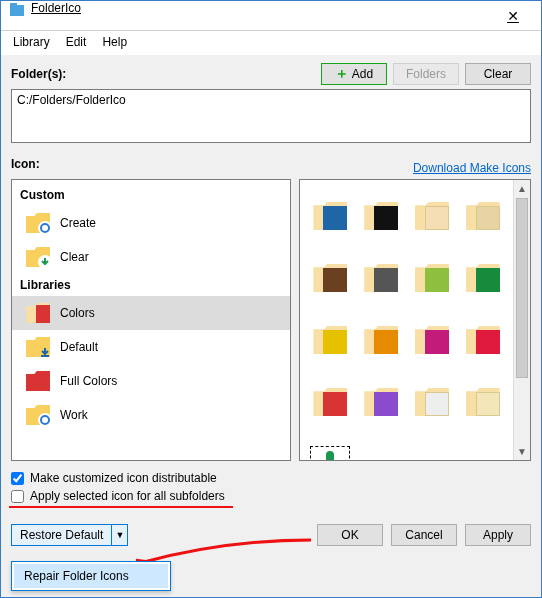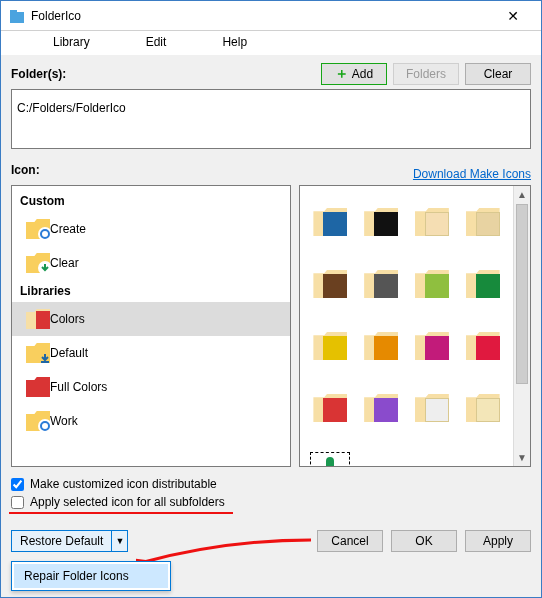--- a/index.html
+++ b/index.html
@@ -14,38 +14,39 @@
     width: 542px;
     height: 598px;
     background: #f0f0f0;
     border: 1px solid #3a7cc4;
     position: relative;
   }
   .titlebar {
     height: 30px;
     background: #fff;
     display: flex;
-    align-items: center;
+    align-items: flex-start;
     padding: 0 8px;
     border-bottom: 1px solid #d0d0d0;
+    text-decoration: underline;
   }
   .titlebar .app-icon { width: 16px; height: 16px; margin-right: 6px; }
   .titlebar-title { flex: 1; font-size: 12px; }
   .close-btn {
     width: 40px; height: 100%;
     display: flex; align-items: center; justify-content: center;
     font-size: 14px;
     cursor: pointer;
   }
   .menubar {
     display: flex; gap: 16px;
     padding: 4px 12px 6px;
     background: #fff;
   }
-  .menubar span { cursor: default; margin-left: 40px; }
+  .menubar span { cursor: default; }
   .content { padding: 8px 10px 6px; }
 
   .section-label { font-weight: bold; padding: 4px 0; }
 
   .folder-header { display: flex; align-items: center; justify-content: space-between; }
   .folder-btns { display: flex; gap: 6px; }
   .btn {
     height: 22px;
     min-width: 66px;
     padding: 0 8px;
@@ -56,22 +57,22 @@
     cursor: pointer;
   }
   .btn.add { border: 1px solid #16a516; }
   .btn.add .plus { color: #16a516; font-weight: bold; font-size: 14px; margin-right: 3px; }
   .btn.disabled { color: #9a9a9a; border-color: #cfcfcf; background:#e9e9e9; cursor: default; }
 
   .folder-box {
     margin-top: 4px;
     background: #fff;
     border: 1px solid #7a7a7a;
-    height: 60px;
-    padding: 11px 5px;
+    height: 54px;
+    padding: 3px 5px;
     overflow: hidden;
   }
 
   .icon-header { display: flex; justify-content: space-between; align-items: flex-end; margin-top: 10px;}
   .link { color: #0066cc; text-decoration: underline; cursor: pointer; }
 
   .panels {
     display: flex;
     gap: 8px;
     margin-top: 4px;
@@ -100,21 +101,21 @@
   }
   .scroll-arrow.up { top:0; }
   .scroll-arrow.down { bottom:0; }
   .scroll-thumb {
     position:absolute; left:2px; right:2px; top:18px; height:180px;
     background:#cdcdcd; border:1px solid #b8b8b8;
   }
 
   .cat-header { font-weight: bold; padding: 4px 8px; }
   .item {
-    display: flex; align-items: center; 
+    display: flex; align-items: center; gap: 10px;
     padding: 4px 10px 4px 14px;
     height: 34px;
     cursor: pointer;
   }
   .item.selected { background: #dcdcdc; }
   .item .ico { width: 24px; height: 22px; display:flex; align-items:center; justify-content:center; }
 
   .icon-grid {
     flex:1;
     padding: 10px 8px;
@@ -427,24 +428,24 @@
 
   </div>
 
   <div class="bottom-row">
     <div class="split-btn">
       <span class="sb-label">Restore Default</span>
       <span class="sb-caret">▼</span>
     </div>
     <div class="ok-row">
       <div class="btn">
+          <span>OK</span>
+        </div>
+      <div class="btn">
           <span>Cancel</span>
-        </div>
-      <div class="btn">
-          <span>OK</span>
         </div>
       <div class="btn">
           <span>Apply</span>
         </div>
     </div>
   </div>
 
   <svg class="arrow" viewBox="0 0 180 30">
     <defs>
         <marker id="ah" markerWidth="10" markerHeight="8" refX="2" refY="4" orient="auto">

